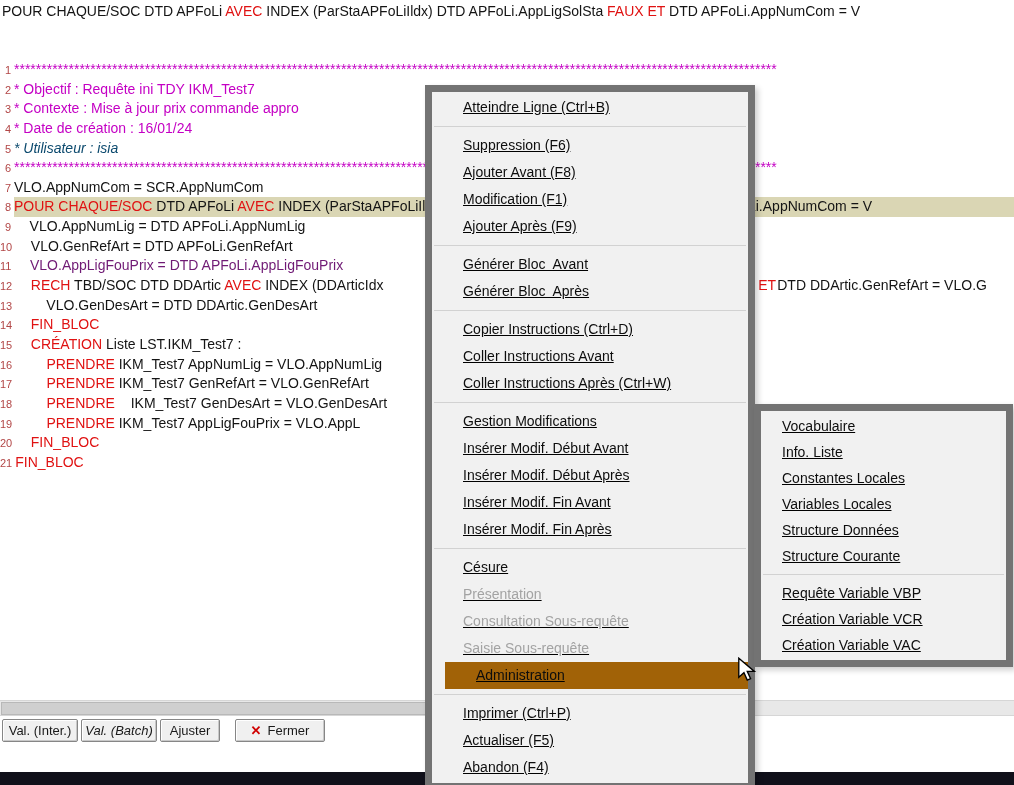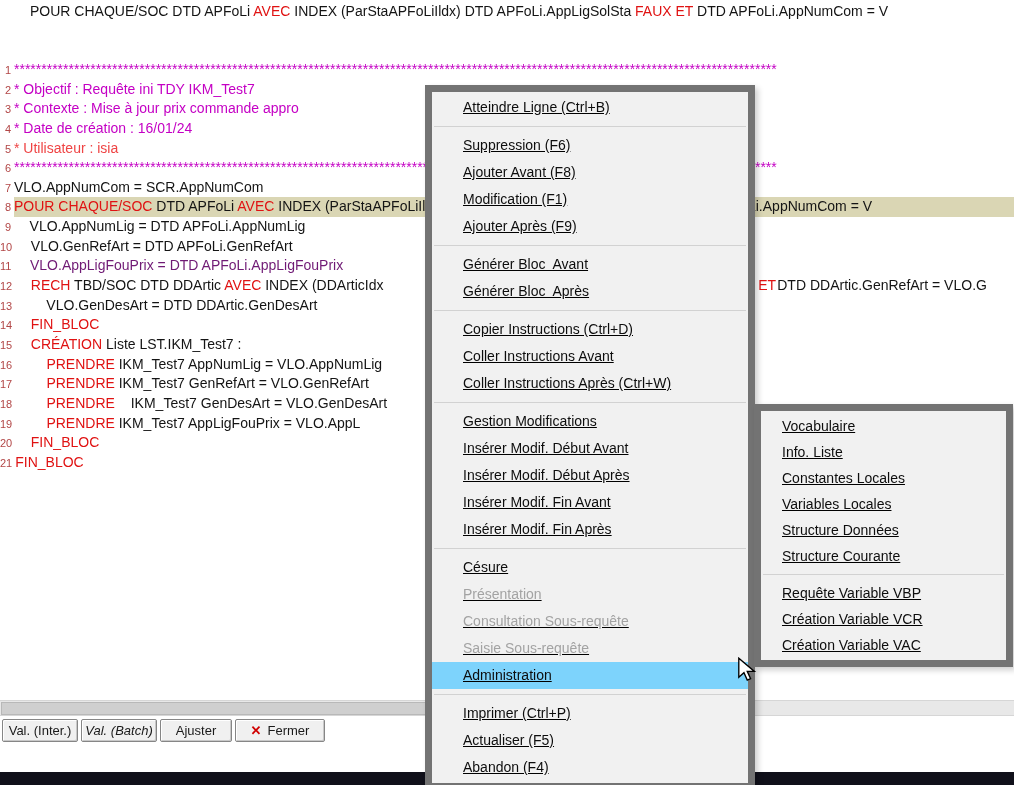--- a/index.html
+++ b/index.html
@@ -1,20 +1,20 @@
 <!DOCTYPE html>
 <html><head>
 <meta charset="utf-8">
 <style>
   *{margin:0;padding:0;box-sizing:border-box;}
   html,body{width:1014px;height:785px;}
   body{position:relative;overflow:hidden;background:#ffffff;font-family:"Liberation Sans",sans-serif;}
 
   
-  .header-line{position:absolute;top:3px;left:2px;font-size:14px;white-space:pre;color:#141414;margin-left:28px;}
+  .header-line{position:absolute;top:3px;left:2px;font-size:14px;white-space:pre;color:#141414;}
 
   
   .editor{position:absolute;top:60px;left:0;width:1014px;}
   .code-row{display:flex;height:19.65px;line-height:19.65px;font-size:14px;}
   .ln{flex:0 0 14px;text-align:right;padding-right:3px;font-size:11px;line-height:20px;color:#b24646;}
   .code-text{flex:1;position:relative;white-space:pre;color:#141414;}
   .code-row.hl .code-text{background:#dad6b4;}
   .tail{position:absolute;top:0;}
 
   
@@ -22,35 +22,35 @@
   .hscroll-thumb{position:absolute;left:1px;top:1px;height:13px;width:432px;background:#cfcfcf;border:1px solid #b8b8b8;}
 
   
   .btn-row{position:absolute;top:719px;left:0;width:420px;height:26px;}
   .wbtn{position:absolute;top:0;height:23px;background:#f0f0f0;border:1px solid #868686;border-radius:2px;
         font-family:"Liberation Sans",sans-serif;font-size:13px;color:#1a1a1a;
         box-shadow:inset 1px 1px 0 #ffffff, inset -1px -1px 0 #c8c8c8;
         display:flex;align-items:center;justify-content:center;gap:6px;cursor:default;}
   .wbtn:nth-child(1){left:2px;width:76px;}
   .wbtn:nth-child(2){left:81px;width:76px;font-style:italic;}
-  .wbtn:nth-child(3){left:160px;width:72px;}
+  .wbtn:nth-child(3){left:160px;width:60px;}
   .wbtn:nth-child(4){left:235px;width:90px;}
   .x-icon{color:#d00000;font-weight:bold;font-size:13px;}
 
   
   .taskbar{position:absolute;top:772px;left:0;width:1014px;height:13px;background:#10101a;}
 
   
   .menu{position:absolute;background:#f1f1f1;border:7px solid #737373;padding:2px 0;box-shadow:3px 3px 6px rgba(0,0,0,.2);text-decoration:underline;}
   #ctxMenu{left:425px;top:85px;width:330px;z-index:10;}
   #subMenu{left:754px;top:404px;width:259px;z-index:11;}
   .menu-item{height:27px;line-height:27px;font-size:14px;color:#0d0d0d;padding-left:31px;white-space:pre;}
   #subMenu .menu-item{height:26px;line-height:26px;padding-left:21px;}
   .menu-item.disabled{color:#a3a3a3;}
-  .menu-item.selected{background:#7dd3fc;}
+  .menu-item.selected{background:#a16207;margin-left:13px;}
   .menu-sep{height:1px;background:#d2d2d2;margin:5px 2px;}
 
   .cursor{position:absolute;left:737px;top:657px;z-index:30;}
 </style>
 </head>
 <body>
 
 <div class="header-line" id="headerLine"><span style="color: rgb(20, 20, 20);">POUR CHAQUE/SOC DTD APFoLi </span><span style="color: rgb(224, 18, 18);">AVEC</span><span style="color: rgb(20, 20, 20);"> INDEX (ParStaAPFoLiIldx) DTD APFoLi.AppLigSolSta </span><span style="color: rgb(224, 18, 18);">FAUX ET</span><span style="color: rgb(20, 20, 20);"> DTD APFoLi.AppNumCom = V</span></div>
 
 <div class="editor" id="editor">
@@ -65,21 +65,21 @@
     <div class="code-row">
       <span class="ln">3</span>
       <span class="code-text"><span style="color: rgb(196, 0, 196);">* Contexte : Mise à jour prix commande appro</span></span>
     </div>
     <div class="code-row">
       <span class="ln">4</span>
       <span class="code-text"><span style="color: rgb(196, 0, 196);">* Date de création : 16/01/24</span></span>
     </div>
     <div class="code-row">
       <span class="ln">5</span>
-      <span class="code-text"><span style="color: #ef4444;">* Utilisateur : isia</span></span>
+      <span class="code-text"><span style="color: #0c4a6e; font-style: italic;">* Utilisateur : isia</span></span>
     </div>
     <div class="code-row">
       <span class="ln">6</span>
       <span class="code-text"><span style="color: rgb(196, 0, 196);">********************************************************************************************************************************************</span></span>
     </div>
     <div class="code-row">
       <span class="ln">7</span>
       <span class="code-text"><span style="color: rgb(20, 20, 20);">VLO.AppNumCom = SCR.AppNumCom</span></span>
     </div>
     <div class="code-row hl">

